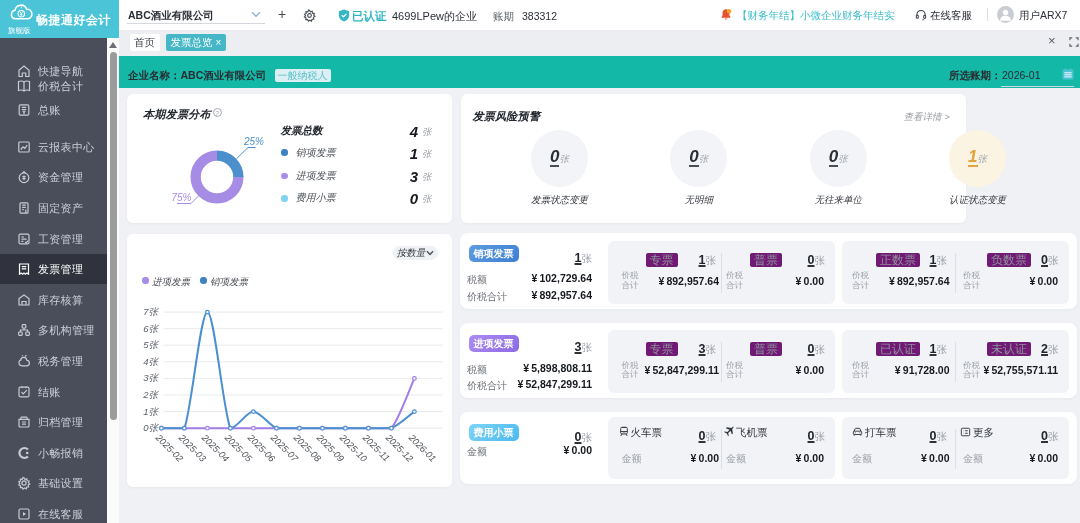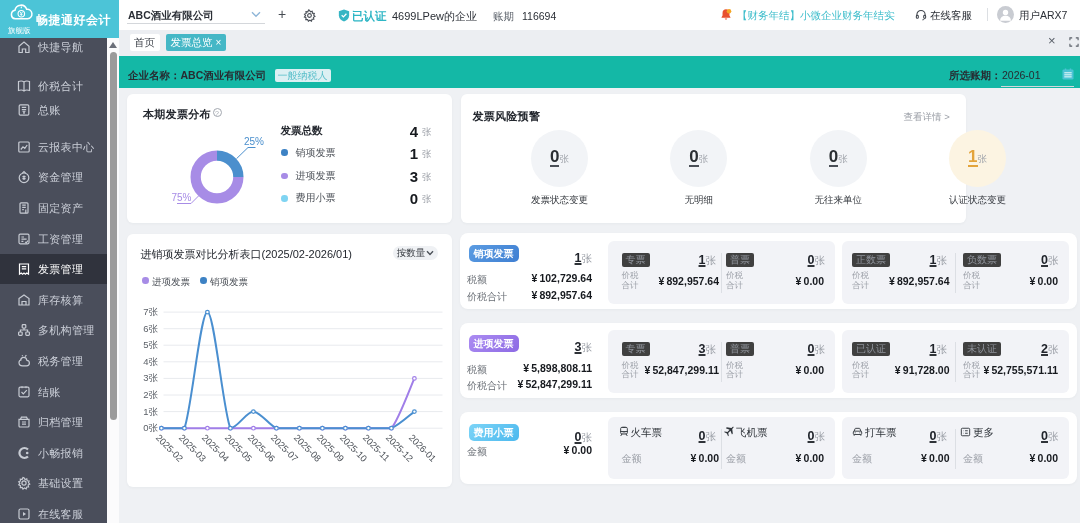--- a/index.html
+++ b/index.html
@@ -17,23 +17,23 @@
   .mi { position:absolute; left:0; width:107px; height:30px; color:#ccd0d9; font-size:11px; }
   .mi .lbl { position:absolute; left:38px; top:50%; transform:translateY(-50%); white-space:nowrap; letter-spacing:0.3px;}
   .mi svg { position:absolute; left:17px; top:50%; transform:translateY(-50%); }
   .mi.act { background:#30333d; color:#fff; }
   
   #topbar { left:119px; top:0; width:961px; height:30px; background:#fff; }
   #tabrow { left:119px; top:30px; width:974px; height:26px; background:#eceef2; }
   #entrow { left:119px; top:56px; width:961px; height:32px; background:#14b8a6; }
   #content { left:119px; top:88px; width:961px; height:435px; background:#eff1f4; }
   .tab { position:absolute; top:4px; height:16.5px; line-height:16.5px; border-radius:2px; font-size:10.5px; padding:0 4.5px; }
-  .card { position:absolute; background:#fff; border-radius:6px; box-shadow:0 1px 3px rgba(30,40,60,0.04); }
+  .card { position:absolute; background:#fff; border-radius:6px; box-shadow:0 1px 3px rgba(30,40,60,0.04);font-style:italic; }
   .gcard { position:absolute; background:#f2f3f7; border-radius:6px; }
-  .gbadge { display:inline-block; background:#404040; color:#8f939b; font-size:10px; line-height:14px; padding:0 4px; border-radius:2px; white-space:nowrap; }
+  .gbadge { display:inline-block; background:#701a75; color:#8f939b; font-size:12px; line-height:14px; padding:0 4px; border-radius:2px; white-space:nowrap;margin-left:24px; }
   .num { font-weight:bold; color:#20242b; text-decoration:underline; text-decoration-thickness:1.5px; text-underline-offset:1px; text-decoration-color:#2f3338; }
   .zh { font-size:10.5px; color:#9a9ea6; }
   .divv { position:absolute; width:1px; background:#dcdfe4; }
   .row { position:absolute; width:616.5px; background:#fff; border-radius:8px; box-shadow:0 1px 3px rgba(30,40,60,0.04); }
 </style>
 </head>
 <body>
 <div class="abs" id="strack"></div>
 <div class="abs" id="sthumb"></div>
 <div class="abs" id="sarrow"></div>
@@ -42,21 +42,21 @@
   <svg style="position:absolute;left:10px;top:3px" width="23" height="20" viewBox="0 0 24 20">
     <path d="M5.5 16 A4.5 4.5 0 0 1 5.2 7.1 A6.3 6.3 0 0 1 17.4 6.1 A4.2 4.2 0 0 1 18.4 16 Z" fill="none" stroke="#fff" stroke-width="1.6"></path>
     <circle cx="11.8" cy="10.8" r="3.4" fill="none" stroke="#fff" stroke-width="1.2"></circle>
       <path d="M10.3 8.6 L11.8 10.6 L13.3 8.6 M11.8 10.6 V13 M10.5 11.4 h2.6" stroke="#fff" stroke-width="0.9" fill="none"></path>
       <path d="M11.8 3.2 V5" stroke="#fff" stroke-width="1.2"></path>
   </svg>
   <div class="brand">畅捷通好会计</div>
   <div class="ed">旗舰版</div>
 </div>
 <div id="menu">
-<div class="mi" style="top:32px">
+<div class="mi" style="top:56px">
       <svg width="14" height="14" viewBox="0 0 14 14" fill="none" stroke="#c7cbd3" stroke-width="1.2">
         <path d="M2 6.2 L7 2 L12 6.2 V12.5 H8.7 V9 H5.3 V12.5 H2 Z"></path>
       </svg>
       <span class="lbl">快捷导航</span>
     </div>
 <div class="mi" style="top:70.6px">
       <svg width="14" height="14" viewBox="0 0 14 14" fill="none" stroke="#c7cbd3" stroke-width="1.2">
         <path d="M7 3 C5.5 1.8 3.4 1.8 1.5 2.5 V11.5 C3.4 10.8 5.5 10.8 7 12 C8.5 10.8 10.6 10.8 12.5 11.5 V2.5 C10.6 1.8 8.5 1.8 7 3 Z M7 3 V12"></path>
       </svg>
       <span class="lbl">价税合计</span>
@@ -176,21 +176,21 @@
       <circle cx="7" cy="7" r="2"></circle>
       <path d="M7 1.4 L8 3.1 L9.9 2.5 L10.2 4.5 L12.2 4.7 L11.5 6.6 L12.9 8 L11.2 9 L11.7 11 L9.7 11 L9.2 13 L7.4 12 L5.8 13.2 L5 11.3 L3 11.5 L3.3 9.5 L1.5 8.7 L2.8 7.2 L1.6 5.6 L3.4 4.8 L3.2 2.8 L5.2 3 L6 1.1 Z"></path>
     </svg>
   <svg class="abs" style="left:219px;top:9px" width="12" height="13" viewBox="0 0 14 15">
       <path d="M7 0.5 L13 2.5 V7.2 C13 11 10.4 13.4 7 14.6 C3.6 13.4 1 11 1 7.2 V2.5 Z" fill="#35b5c4"></path>
       <path d="M4.3 7.3 L6.3 9.2 L9.8 5.5" stroke="#fff" stroke-width="1.5" fill="none"></path>
     </svg>
   <span class="abs" style="left:233px;top:9px;font-size:11.5px;color:#2eb6c5;font-weight:bold">已认证</span>
   <span class="abs" style="left:273px;top:9px;font-size:11px;color:#2b2f36">4699LPew的企业</span>
   <span class="abs" style="left:374px;top:9.5px;font-size:10.5px;color:#595f68">账期</span>
-  <span class="abs" style="left:403px;top:9.5px;font-size:10.5px;color:#2b2f36">116694</span>
+  <span class="abs" style="left:403px;top:9.5px;font-size:10.5px;color:#2b2f36">383312</span>
   <svg class="abs" style="left:601px;top:8px" width="12" height="14" viewBox="0 0 17 19">
       <path d="M8.5 1.5 C5.6 1.5 3.6 3.6 3.6 6.5 V10.2 L2.2 12.6 C2 13 2.2 13.4 2.7 13.4 H14.3 C14.8 13.4 15 13 14.8 12.6 L13.4 10.2 V6.5 C13.4 3.6 11.4 1.5 8.5 1.5 Z" fill="#e8502e"></path>
       <path d="M6.6 14.6 C6.9 15.6 7.6 16.2 8.5 16.2 C9.4 16.2 10.1 15.6 10.4 14.6 Z" fill="#e8502e"></path>
       <circle cx="12.8" cy="4.3" r="3.2" fill="#f5a623"></circle>
     </svg>
   <span class="abs" style="left:618px;top:9px;font-size:10.5px;color:#3dbdcb;white-space:nowrap;width:158px;overflow:hidden">【财务年结】小微企业财务年结实操</span>
   <svg class="abs" style="left:796px;top:9px" width="12" height="12" viewBox="0 0 16 16" fill="none" stroke="#3f444c" stroke-width="1.4">
       <path d="M2.5 9 V7.5 A5.5 5.5 0 0 1 13.5 7.5 V9"></path>
       <rect x="1.8" y="8.4" width="2.6" height="4" rx="1.2"></rect>
       <rect x="11.6" y="8.4" width="2.6" height="4" rx="1.2"></rect>
@@ -266,21 +266,20 @@
 <div class="abs" style="left:348.9px;top:36px;width:57px;height:57px;border-radius:50%;background:#f2f4f7;text-align:center">
 <span style="display:inline-block;margin-top:18px;font-size:17px;font-weight:bold;color:#2b2f33;border-bottom:2px solid #4a4f57;line-height:17px">0</span><span style="font-size:9.5px;color:#a0a4ab">张</span>
 </div>
 <div class="abs" style="left:327.4px;top:100px;width:100px;text-align:center;font-size:9.5px;color:#33373d">无往来单位</div>
 <div class="abs" style="left:488.3px;top:36px;width:57px;height:57px;border-radius:50%;background:#fcf4e2;text-align:center">
 <span style="display:inline-block;margin-top:18px;font-size:17px;font-weight:bold;color:#e3a43b;border-bottom:2px solid #e3a43b;line-height:17px">1</span><span style="font-size:9.5px;color:#a0a4ab">张</span>
 </div>
 <div class="abs" style="left:466.8px;top:100px;width:100px;text-align:center;font-size:9.5px;color:#33373d">认证状态变更</div>
 </div>
 <div class="card" style="left:7.5px;top:146px;width:325px;height:253px">
-<span class="abs" style="left:14px;top:12.5px;font-size:11px;color:#23272e">进销项发票对比分析表口(2025/02-2026/01)</span>
 <div class="abs" style="left:266.5px;top:11.5px;width:45px;height:14.5px;background:#eff1f4;border-radius:7.5px;font-size:9.5px;color:#33373d;text-align:center;line-height:14.5px">按数量<svg width="8" height="6" viewBox="0 0 8 6" style="margin-left:1px">
           <path d="M1 1.2 L4 4.4 L7 1.2" stroke="#4c5158" stroke-width="1.4" fill="none"></path>
         </svg></div>
 <div class="abs" style="left:15.5px;top:43px;width:6.5px;height:6.5px;border-radius:50%;background:#a78ce6"></div>
 <span class="abs" style="left:25.5px;top:41.5px;font-size:9.5px;color:#4c5158">进项发票</span>
 <div class="abs" style="left:73.5px;top:43px;width:6.5px;height:6.5px;border-radius:50%;background:#3d82c4"></div>
 <span class="abs" style="left:83.5px;top:41.5px;font-size:9.5px;color:#4c5158">销项发票</span>
 <svg class="abs" style="left:0;top:0" width="325" height="253" viewBox="0 0 325 253">
         <line x1="36.5" y1="194.2" x2="315.5" y2="194.2" stroke="#e8eaee" stroke-width="1"></line>
         <text x="31" y="197.2" font-size="9.5" fill="#5c6168" text-anchor="end">0张</text>

